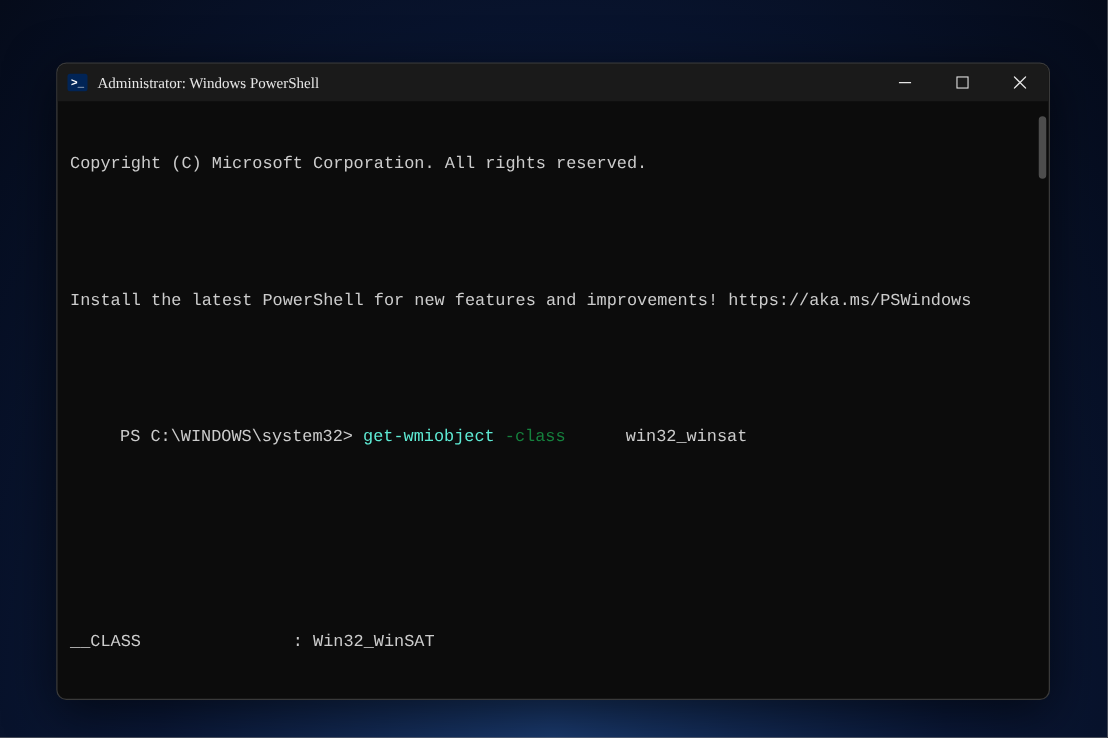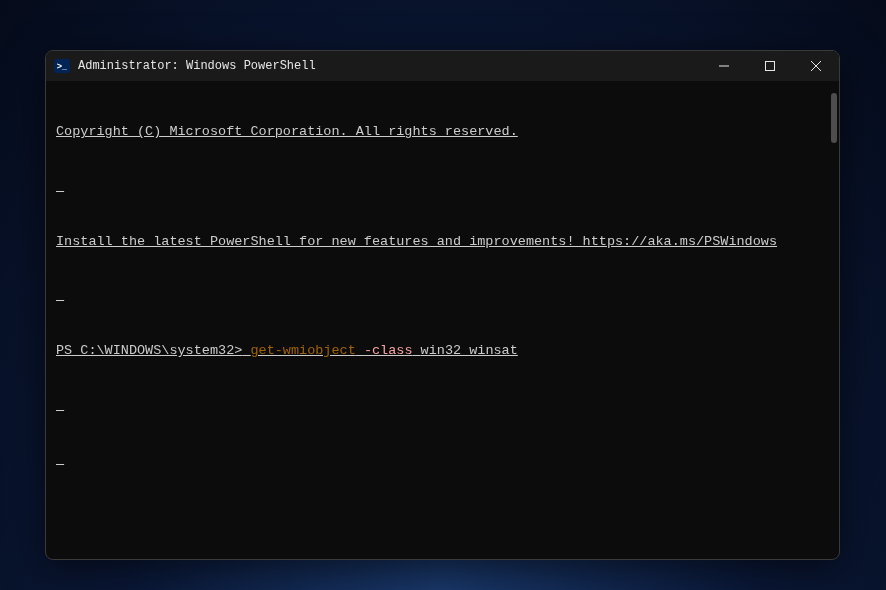--- a/index.html
+++ b/index.html
@@ -43,21 +43,21 @@
       display: flex;
       align-items: center;
       justify-content: center;
       color: #fff;
       font-size: 9px;
       font-weight: bold;
       font-family: sans-serif;
     }
     .title {
       color: #e6e6e6;
-      font-family: Liberation Mono, monospace;
+      font-family: Liberation Serif, serif;
       font-size: 12px;
       flex: 1;
     }
     .winbtns {
       display: flex;
       height: 100%;
     }
     .winbtn {
       width: 46px;
       height: 100%;
@@ -87,24 +87,24 @@
     }
     .scrollbar-thumb {
       position: absolute;
       top: 8px;
       right: 0;
       width: 6px;
       height: 50px;
       background: #4d4d4d;
       border-radius: 3px;
     }
-    .yellow { color: #a16207; }
-    .gray   { color: #fca5a5; }
-    .white  { color: #cccccc; }
-    .row { white-space: pre; text-decoration: underline; }
+    .yellow { color: #5eead4; }
+    .gray   { color: #15803d; }
+    .white  { color: #cccccc; margin-left: 40px; }
+    .row { white-space: pre; }
   </style>
 </head>
 <body>
 
 <div class="window">
 
   <div class="titlebar">
     <div class="ps-icon">&gt;_</div>
     <div class="title">Administrator: Windows PowerShell</div>
     <div class="winbtns">
@@ -128,21 +128,21 @@
   </div>
 
   <div class="terminal">
     <div class="row">Copyright (C) Microsoft Corporation. All rights reserved.</div>
     <div class="row"> </div>
     <div class="row">Install the latest PowerShell for new features and improvements! https://aka.ms/PSWindows</div>
     <div class="row"> </div>
     <div class="row"><span class="white">PS C:\WINDOWS\system32&gt;</span> <span class="yellow">get-wmiobject</span> <span class="gray">-class</span> <span class="white">win32_winsat</span></div>
     <div class="row"> </div>
     <div class="row"> </div>
-    <div id="props-container"></div>
+    <div id="props-container"><div class="row"><span>__CLASS               : </span><span>Win32_WinSAT</span></div></div>
     
     
     
     
   </div>
 
   <div class="scrollbar-area">
     <div class="scrollbar-thumb"></div>
   </div>
 

